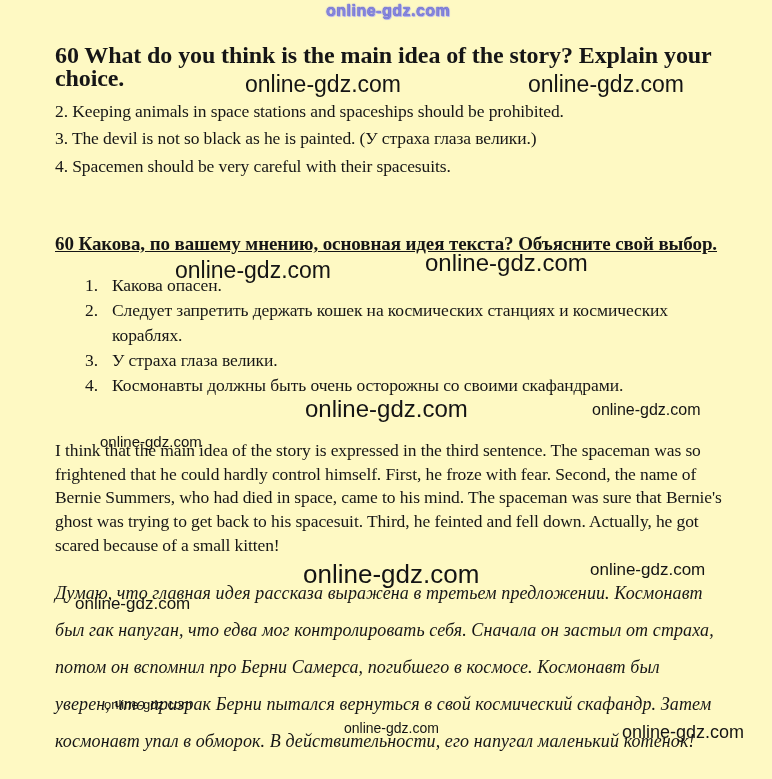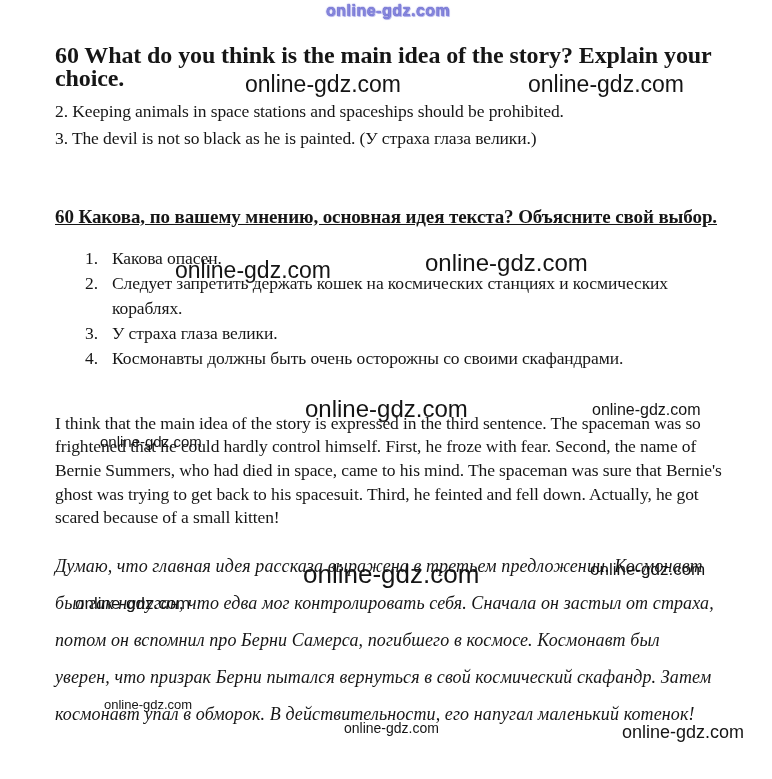--- a/index.html
+++ b/index.html
@@ -1,20 +1,20 @@
 <!DOCTYPE html>
 <html><head>
 <meta charset="utf-8">
 <style>
   html, body { margin: 0; padding: 0; background: #e9e9e9; }
   .page {
     position: relative;
     width: 772px;
     height: 779px;
-    background: #ffffff;
+    background: #fef9c3;
     overflow: hidden;
     font-family: "Liberation Serif", serif;
     color: #161616;
     box-sizing: border-box;
   }
   .content {
     position: relative;
     z-index: 1;
     padding: 0 38px 0 55px;
   }
@@ -106,20 +106,21 @@
       <span class="wm" style="left: 622px; top: 723px; font-size: 18px;">online-gdz.com</span>
     </div>
 
   <div class="content">
 
     <h2 class="en-heading">60 What do you think is the main idea of the story? Explain your choice.</h2>
 
     <div class="en-list">
       <p class="en-item">2. Keeping animals in space stations and spaceships should be prohibited.</p>
       <p class="en-item">3. The devil is not so black as he is painted. (У страха глаза велики.)</p>
+      <p class="en-item">4. Spacemen should be very careful with their spacesuits.</p>
     </div>
 
     <h2 class="ru-heading">60 Какова, по вашему мнению, основная идея текста? Объясните свой выбор.</h2>
 
     <div class="ru-list">
       <div class="ru-item">
         <span class="ru-item-num">1.</span>
         <span class="ru-item-text">Какова опасен.</span>
       </div>
       <div class="ru-item">

